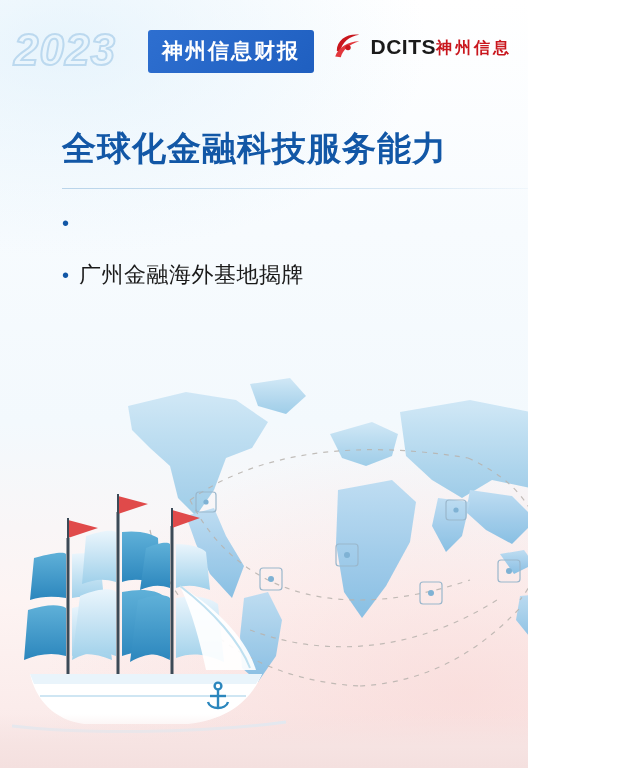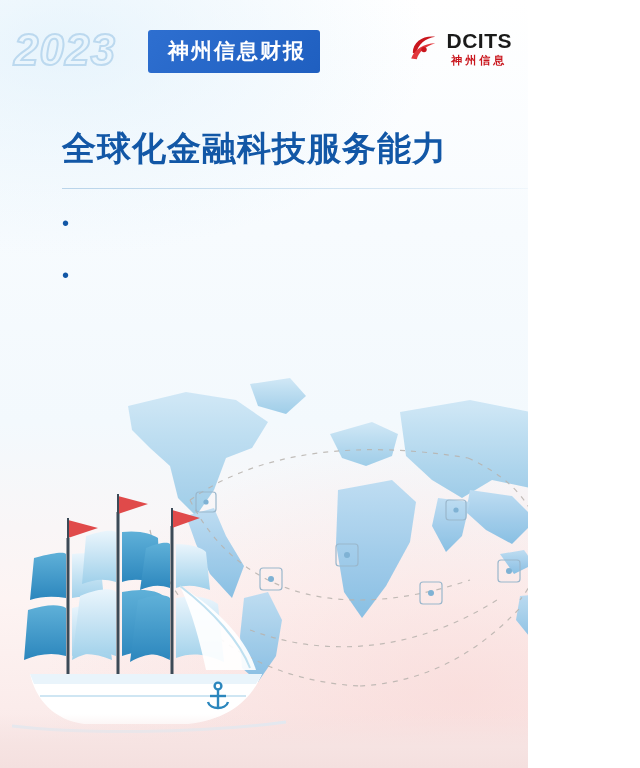--- a/index.html
+++ b/index.html
@@ -36,35 +36,35 @@
     -webkit-text-stroke:2px #bcd9ef;
     line-height:44px;
     transform:translateY(-22px);
     user-select:none;
   }
   .tag{
     position:absolute;left:148px;top:4px;
     background:linear-gradient(135deg,#2e6fd0 0%,#1f5fc0 100%);
     color:#fff;font-size:21px;font-weight:bold;
     letter-spacing:2px;
-    padding:7px 14px 8px 20px;
+    padding:7px 14px 8px 14px;
     border-radius:3px;
     white-space:nowrap;
   }
   .logo{
     position:absolute;right:16px;top:4px;
     display:flex;align-items:center;gap:7px;
   }
   .logo-mark{width:32px;height:32px;flex:0 0 auto;}
-  .logo-text{display:flex;flex-direction:column;line-height:1;}
+  .logo-text{display:flex;flex-direction:row;line-height:1;}
   .logo-en{
     font-size:21px;font-weight:bold;color:#1a1a1a;letter-spacing:.5px;
   }
   .logo-cn{
-    font-size:11px;color:#c9161d;letter-spacing:3px;margin-top:4px;font-weight:bold;text-align:center;
+    font-size:16px;color:#c9161d;letter-spacing:3px;margin-top:4px;font-weight:bold;text-align:center;
   }
 
   
   .title{
     position:absolute;left:62px;top:126px;
     font-size:34px;font-weight:bold;color:#1257a6;
     letter-spacing:1px;
     white-space:nowrap;
   }
   .rule{
@@ -124,20 +124,21 @@
 
   <div class="title">全球化金融科技服务能力</div>
   <div class="rule"></div>
 
   <div class="bullets">
     <div class="bullet">
       <span class="dot">•</span>
     </div>
     <div class="bullet">
       <span class="dot">•</span>
+      <span class="btext">广州金融海外基地揭牌</span>
     </div>
   </div>
 
   <div class="art">
     <svg width="640" height="438" viewBox="0 0 640 438" aria-hidden="true">
       <defs>
         <linearGradient id="mapg" x1="0" y1="0" x2="0" y2="1">
           <stop offset="0%" stop-color="#bcdcf2"></stop>
           <stop offset="100%" stop-color="#83bde3"></stop>
         </linearGradient>

